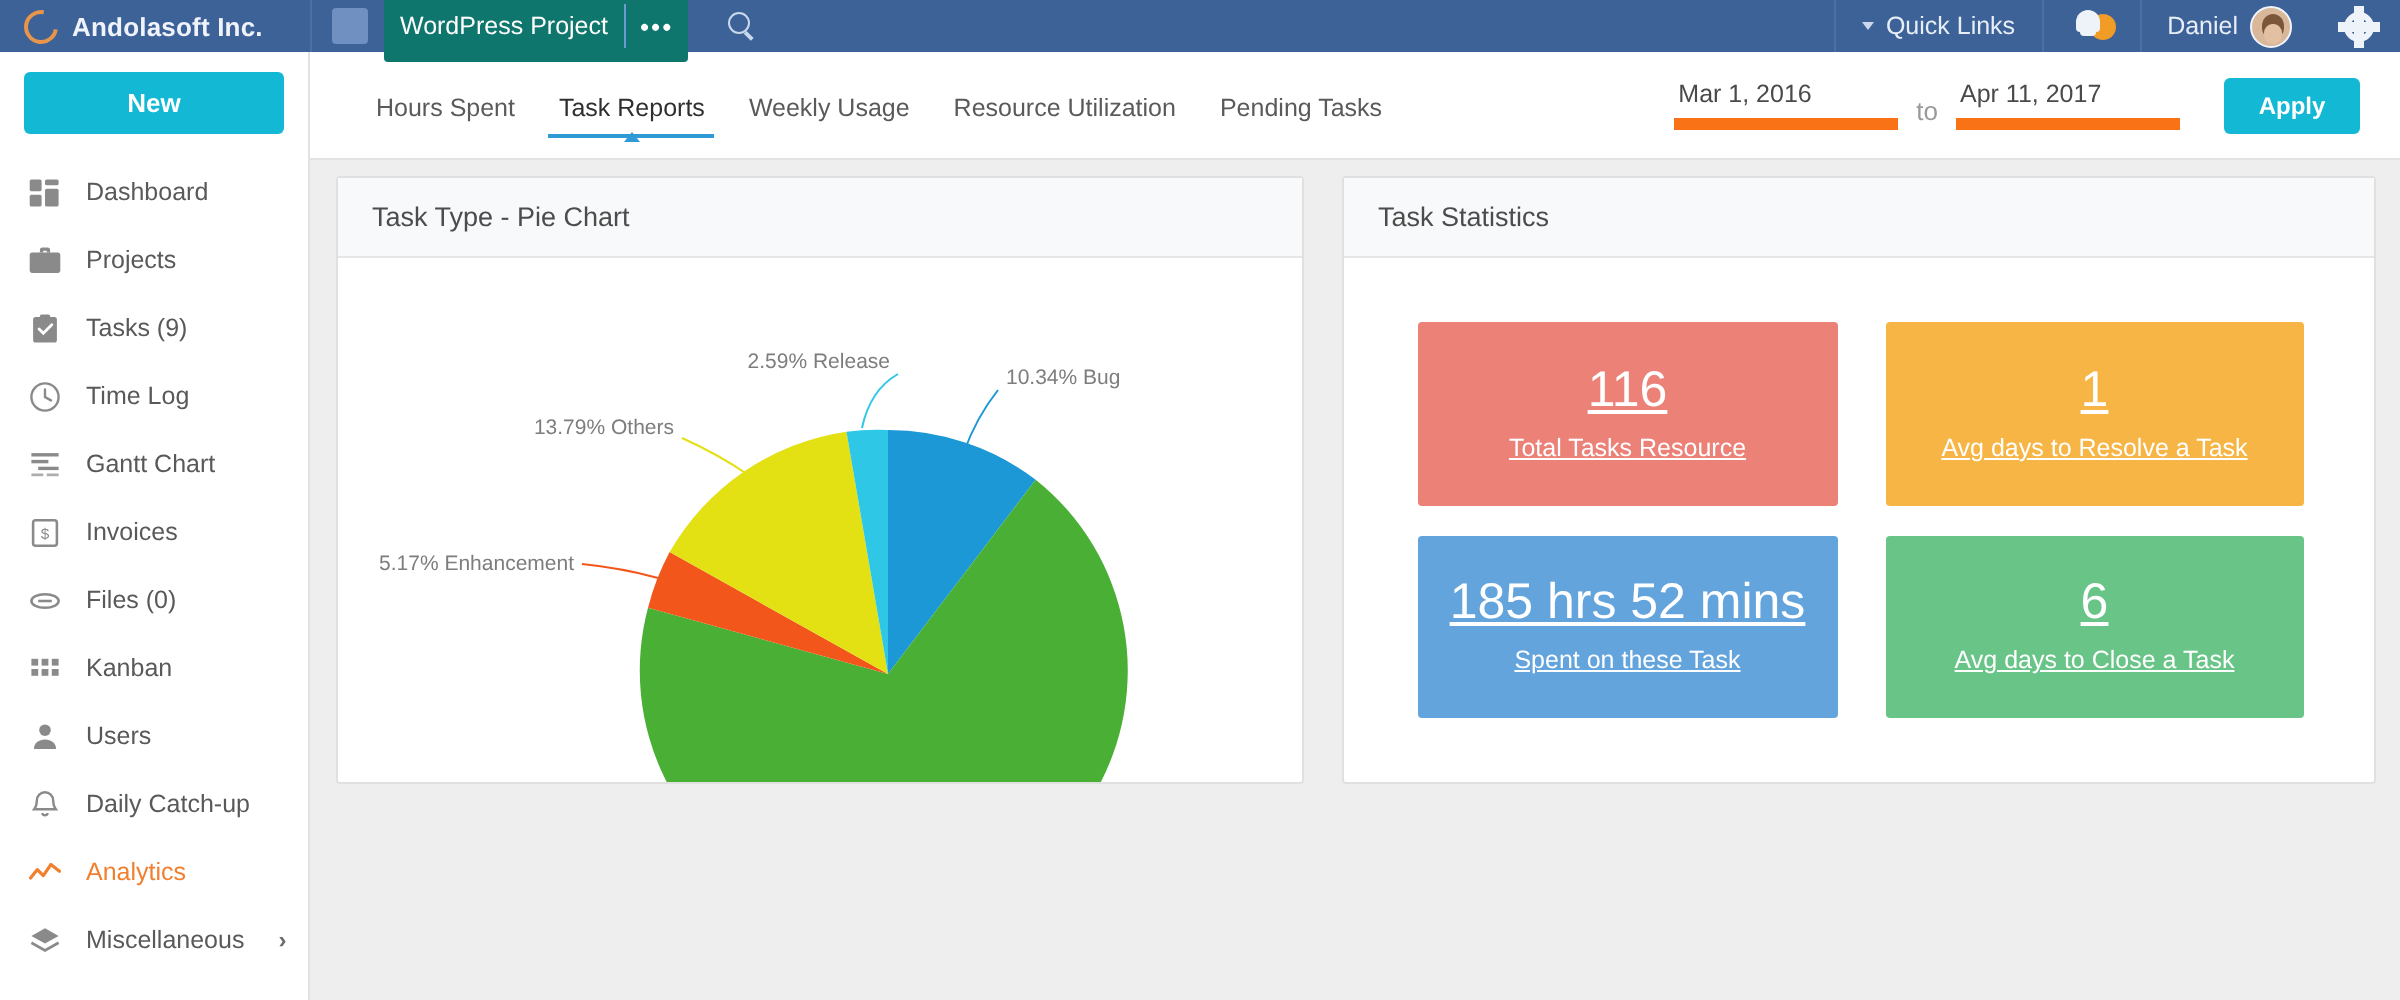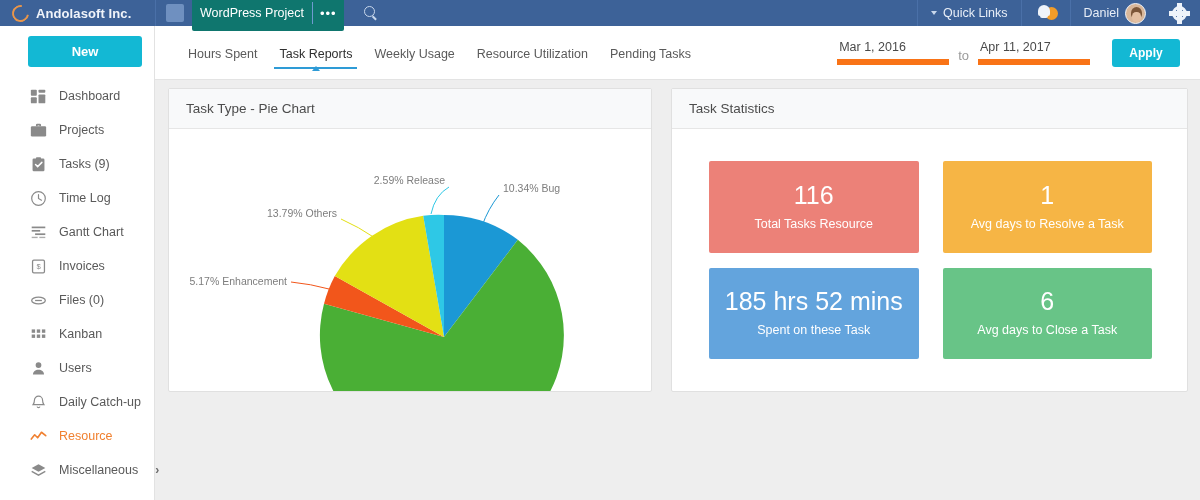--- a/index.html
+++ b/index.html
@@ -69,21 +69,21 @@
   }
   .gear::before, .gear::after {
     content:""; position:absolute; background:#eef3fa; left:50%; top:50%;
   }
   .gear::before { width: 21px; height: 5px; margin-left: -10.5px; margin-top: -2.5px; }
   .gear::after { width: 5px; height: 21px; margin-left: -2.5px; margin-top: -10.5px; }
 
   
   .sidebar {
     position: absolute; top: 26px; left: 0; width: 155px; height: 474px;
-    background: #ffffff; border-right: 1px solid #e2e2e2; z-index: 20; padding-left: 16px;
+    background: #ffffff; border-right: 1px solid #e2e2e2; z-index: 20;
   }
   .new-btn {
     margin: 10px 12px 0 12px; height: 31px; background: #13b8d4; color: #fff;
     border-radius: 3px; display: flex; align-items: center; justify-content: center;
     font-size: 13px; font-weight: bold; cursor: pointer;
   }
   .nav-list { margin-top: 12px; }
   .nav-item {
     display: flex; align-items: center; height: 34px; padding-left: 14px;
     gap: 12px; color: #595959; font-size: 12.5px; cursor: pointer;
@@ -159,21 +159,21 @@
   .pie-lbl { font-family: "Liberation Sans", sans-serif; font-size: 10.5px; fill: #7d7d7d; }
 
   
   .cards {
     display: grid; grid-template-columns: 1fr 1fr; grid-template-rows: 1fr 1fr;
     gap: 15px 24px; padding: 32px 35px 32px 37px; height: 100%;
   }
   .card {
     border-radius: 2px; display: flex; flex-direction: column;
     align-items: center; justify-content: center; color: #fff; text-align: right;
-    padding: 6px 10px; cursor: pointer;
+    padding: 6px 10px; cursor: pointer; text-decoration: underline;
   }
   .card-val { font-size: 25px; font-weight: normal; line-height: 1.12; margin-bottom: 8px; }
   .card-lbl { font-size: 12.5px; line-height: 1.25; }
 </style>
 </head>
 <body>
 
 <div id="app">
 
   <div class="topbar">
@@ -307,21 +307,21 @@
           <path d="M10 2.5a4.8 4.8 0 014.8 4.8c0 3.2 1 4.4 1.6 5.2H3.6c.6-.8 1.6-2 1.6-5.2A4.8 4.8 0 0110 2.5z" fill="none" stroke="currentColor" stroke-width="1.4"></path>
           <path d="M8.3 14.8a1.8 1.8 0 003.4 0" fill="none" stroke="currentColor" stroke-width="1.4"></path>
         </svg>
         <span class="nav-label">Daily Catch-up</span>
       </div>
 
       <div class="nav-item active">
         <svg class="nav-ico" viewBox="0 0 20 20">
           <path d="M1.5 13l4-5 3.5 3.5 4.5-6.5 5 4" fill="none" stroke="currentColor" stroke-width="1.9" stroke-linecap="round" stroke-linejoin="round"></path>
         </svg>
-        <span class="nav-label">Resource</span>
+        <span class="nav-label">Analytics</span>
       </div>
 
       <div class="nav-item">
         <svg class="nav-ico" viewBox="0 0 20 20">
           <path d="M10 2.5L18 7l-8 4.5L2 7z" fill="currentColor"></path>
           <path d="M2 11l8 4.5L18 11" fill="none" stroke="currentColor" stroke-width="1.6"></path>
         </svg>
         <span class="nav-label">Miscellaneous</span>
         <span class="chev-r">›</span>
       </div>

